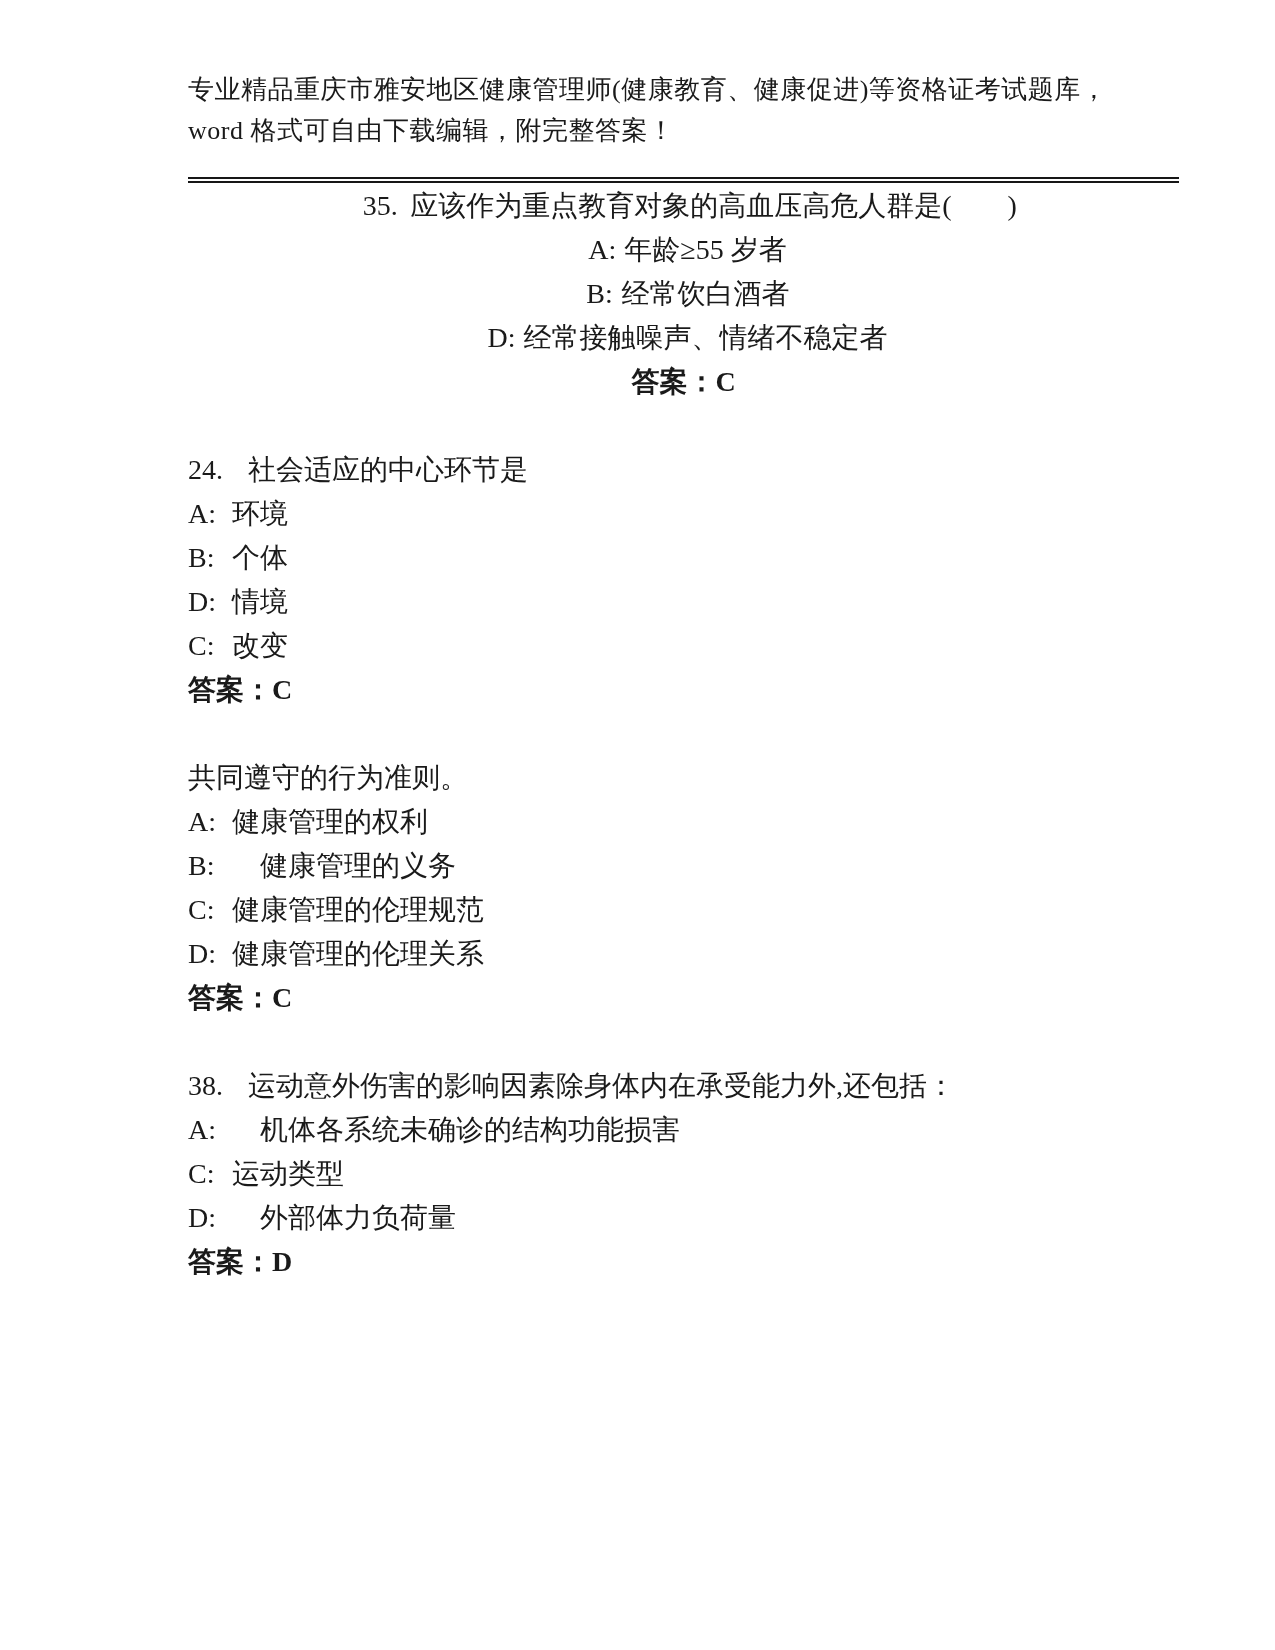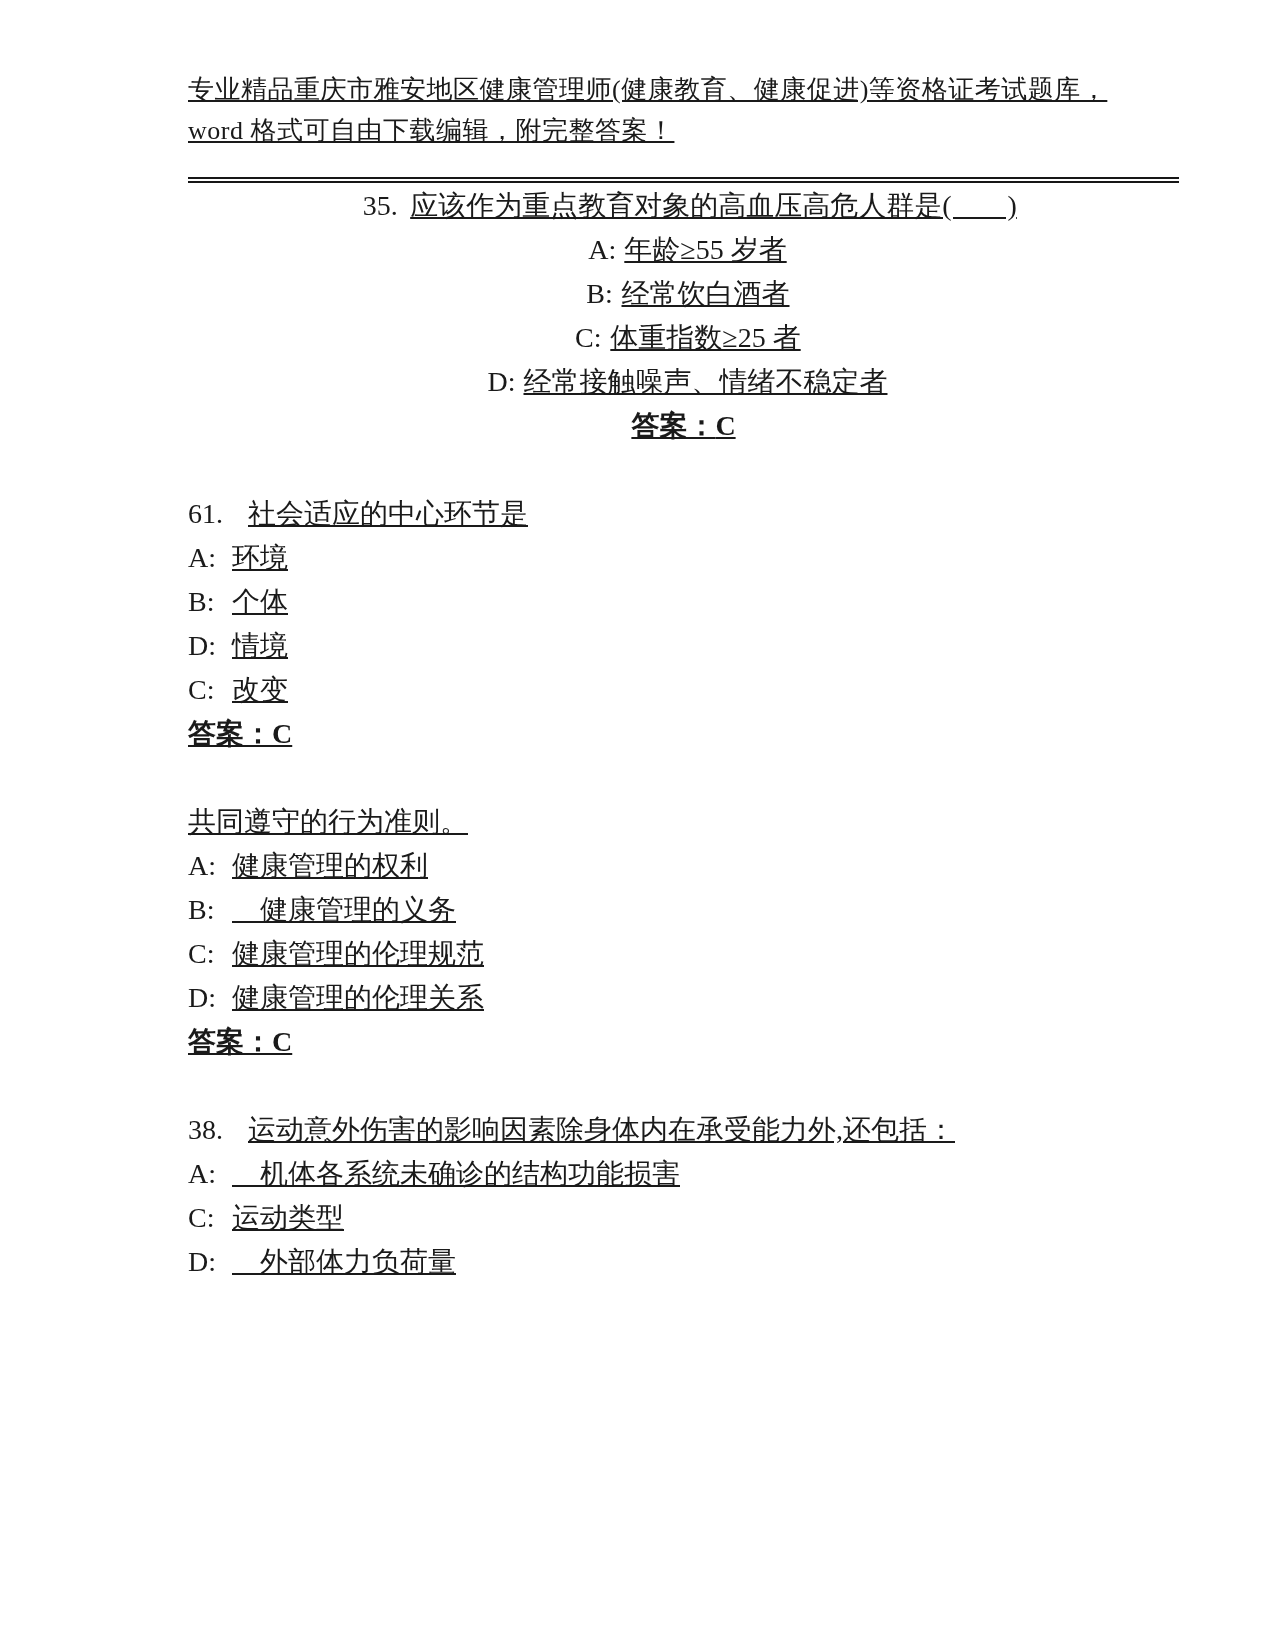--- a/index.html
+++ b/index.html
@@ -13,21 +13,20 @@
     position: relative;
     font-family: "Liberation Serif", "DejaVu Serif", serif;
     color: #1a1a1a;
     overflow: hidden;
   }
   .page {
     box-sizing: border-box;
     padding: 69px 0 0 188px;
     width: 1141px;
     height: 1650px;
-    text-decoration: underline;
   }
   .header p {
     margin: 0;
     font-size: 26px;
     line-height: 41px;
     letter-spacing: 0.5px;
     white-space: nowrap;
   }
   .divider {
     margin-top: 26px;
@@ -75,27 +74,26 @@
   </div>
 
   <div class="divider"></div>
 
   <div class="content">
 
     <section class="question">
       <p><span class="q-num">35.</span><span>应该作为重点教育对象的高血压高危人群是(　　)</span></p>
       <p><span class="opt-label">A:</span><span>年龄≥55 岁者</span></p>
       <p><span class="opt-label">B:</span><span>经常饮白酒者</span></p>
-      <p><span class="opt-label">C:</span><span>体重指数≥25 者</span></p>
       <p><span class="opt-label">D:</span><span>经常接触噪声、情绪不稳定者</span></p>
       <p class="answer"><span>答案：</span><span>C</span></p>
     </section>
 
     <section class="question">
-      <p><span class="q-num">61.</span><span>社会适应的中心环节是</span></p>
+      <p><span class="q-num">24.</span><span>社会适应的中心环节是</span></p>
       <p><span class="opt-label">A:</span><span>环境</span></p>
       <p><span class="opt-label">B:</span><span>个体</span></p>
       <p><span class="opt-label">D:</span><span>情境</span></p>
       <p><span class="opt-label">C:</span><span>改变</span></p>
       <p class="answer"><span>答案：</span><span>C</span></p>
     </section>
 
     <section class="question">
       <p>共同遵守的行为准则。</p>
       <p><span class="opt-label">A:</span><span>健康管理的权利</span></p>
@@ -103,16 +101,17 @@
       <p><span class="opt-label">C:</span><span>健康管理的伦理规范</span></p>
       <p><span class="opt-label">D:</span><span>健康管理的伦理关系</span></p>
       <p class="answer"><span>答案：</span><span>C</span></p>
     </section>
 
     <section class="question">
       <p><span class="q-num">38.</span><span>运动意外伤害的影响因素除身体内在承受能力外,还包括：</span></p>
       <p><span class="opt-label">A:</span><span>　机体各系统未确诊的结构功能损害</span></p>
       <p><span class="opt-label">C:</span><span>运动类型</span></p>
       <p><span class="opt-label">D:</span><span>　外部体力负荷量</span></p>
+      <p class="answer"><span>答案：</span><span>D</span></p>
     </section>
 
   </div>
 </div>
 
 </body></html>

